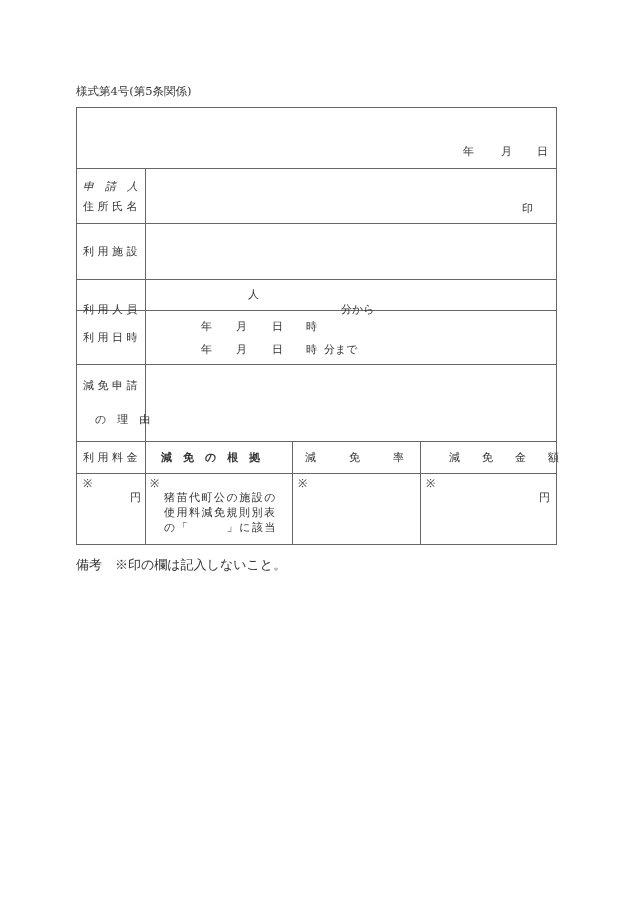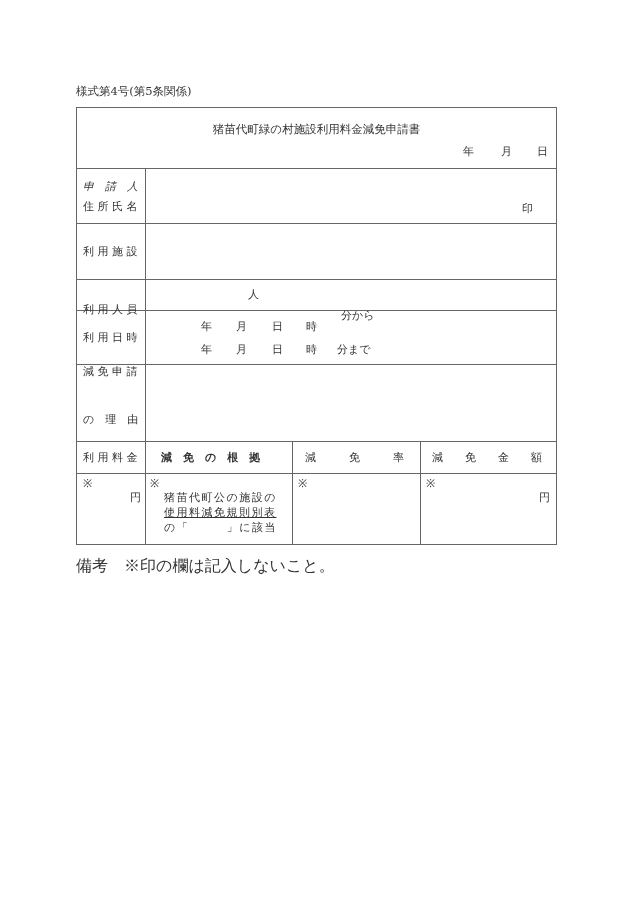--- a/index.html
+++ b/index.html
@@ -54,31 +54,30 @@
       right: 0;
       top: 16px;
       text-align: center;
       font-size: 11.5px;
     }
     .spaced { letter-spacing: 6px; }
     .note {
       position: absolute;
       left: 76px;
       top: 556px;
-      font-size: 16px;
+      font-size: 13px;
     }
   </style>
 </head>
 <body>
 
 <div class="form-id">様式第4号(第5条関係)</div>
 
 <div class="sheet">
 
-  <div class="txt title">猪苗代町緑の村施設利用料金減免申請書</div>
   <div class="txt" style="left:386px; top:38px;">年</div>
   <div class="txt" style="left:424px; top:38px;">月</div>
   <div class="txt" style="left:460px; top:38px;">日</div>
 
   <div class="hline" style="top:60px;"></div>
   <div class="hline" style="top:115px;"></div>
   <div class="hline" style="top:171px;"></div>
   <div class="hline" style="top:202px;"></div>
   <div class="hline" style="top:256px;"></div>
   <div class="hline" style="top:333px;"></div>
@@ -99,43 +98,43 @@
 
   <div class="txt" style="left:6px; top:196px;">利 用 人 員</div>
   <div class="txt" style="left:171px; top:181px;">人</div>
   <div style="position:absolute; left:70px; top:173px; width:409px; height:28px;"></div>
 
   <div class="txt" style="left:6px; top:224px;">利 用 日 時</div>
   <div class="txt" style="left:124px; top:213px;">年</div>
   <div class="txt" style="left:159px; top:213px;">月</div>
   <div class="txt" style="left:195px; top:213px;">日</div>
   <div class="txt" style="left:229px; top:213px;">時</div>
-  <div class="txt" style="left:264px; top:202px;">分から</div>
+  <div class="txt" style="left:264px; top:196px;">分から</div>
   <div class="txt" style="left:124px; top:236px;">年</div>
   <div class="txt" style="left:159px; top:236px;">月</div>
   <div class="txt" style="left:195px; top:236px;">日</div>
   <div class="txt" style="left:229px; top:236px;">時</div>
-  <div class="txt" style="left:260px; top:236px;">分まで</div>
+  <div class="txt" style="left:247px; top:236px;">分まで</div>
   <div style="position:absolute; left:70px; top:204px; width:409px; height:51px;"></div>
 
-  <div class="txt" style="left:6px; top:258px;">減 免 申 請</div>
-  <div class="txt" style="left:6px; top:306px;">の　理　由</div>
+  <div class="txt" style="left:6px; top:272px;">減 免 申 請</div>
+  <div class="txt" style="left:18px; top:306px;">の　理　由</div>
   <div style="position:absolute; left:70px; top:258px; width:409px; height:74px;"></div>
 
   <div class="txt" style="left:6px; top:344px;">利 用 料 金</div>
   <div class="txt" style="left:84px; top:344px;font-weight:bold;">減　免　の　根　拠</div>
   <div class="txt" style="left:228px; top:344px;">減　　　免　　　率</div>
-  <div class="txt" style="left:355px; top:344px;">減　　免　　金　　額</div>
+  <div class="txt" style="left:372px; top:344px;">減　　免　　金　　額</div>
 
   <div class="txt" style="left:6px; top:370px;">※</div>
   <div class="txt" style="left:53px; top:384px;">円</div>
 
   <div class="txt" style="left:73px; top:370px;">※</div>
   <div class="txt spaced" style="left:87px; top:384px; letter-spacing:1.5px;">猪苗代町公の施設の</div>
-  <div class="txt spaced" style="left:87px; top:399px; letter-spacing:1.5px;text-decoration:underline;">使用料減免規則別表</div>
+  <div class="txt spaced" style="left:87px; top:399px; letter-spacing:1.5px;">使用料減免規則別表</div>
   <div class="txt spaced" style="left:87px; top:414px; letter-spacing:1.5px;text-align:center;">の「　　　」に該当</div>
 
   <div class="txt" style="left:221px; top:370px;">※</div>
 
   <div class="txt" style="left:349px; top:370px;">※</div>
   <div class="txt" style="left:462px; top:384px;">円</div>
 </div>
 
 <div class="note">備考　※印の欄は記入しないこと。</div>
 

